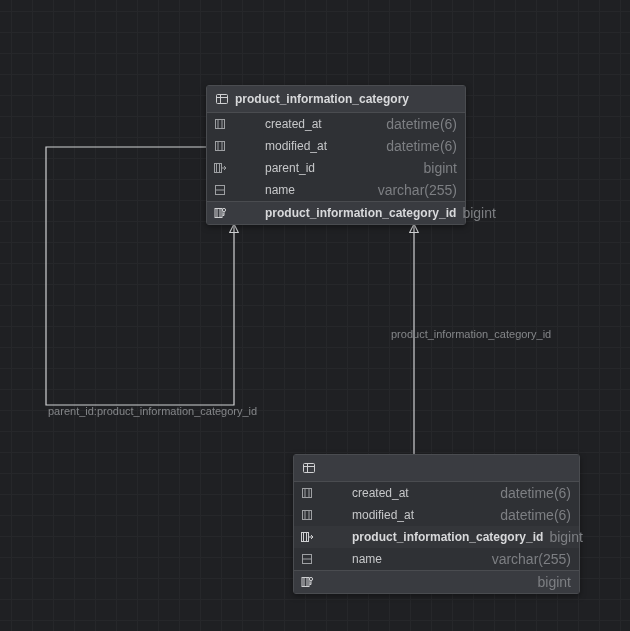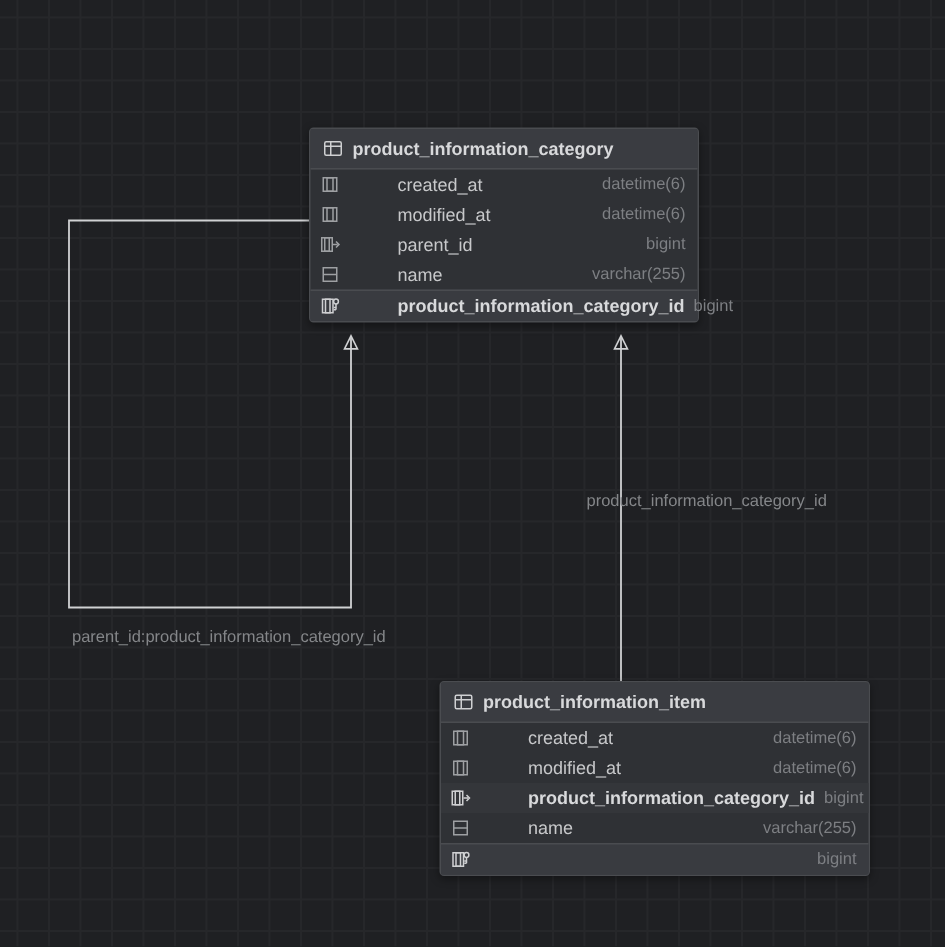--- a/index.html
+++ b/index.html
@@ -62,21 +62,21 @@
   .row .colname {
     flex: 0 0 auto;
     color: #c7c8ca;
     margin-left: 32px;
   }
   .row.highlight .colname,
   .table-header .title,
   .row .colname.bold { font-weight: 600; color: #d8d9db; }
   .row .coltype {
     margin-left: auto;
-    font-size: 11px;
+    font-size: 14px;
     color: #7d7f83;
   }
   .icon {
     width: 14px; height: 14px;
     display: inline-flex;
     align-items: center; justify-content: center;
     flex: 0 0 14px;
   }
   .icon svg { width: 14px; height: 14px; display:block; }
   .stroke { stroke:#9ea0a3; stroke-width:1; fill:none; }
@@ -92,21 +92,21 @@
       <marker id="arrow" viewBox="0 0 10 10" refX="8" refY="5" markerWidth="9" markerHeight="9" orient="auto-start-reverse">
         <path d="M 1 1 L 9 5 L 1 9 Z" fill="none" stroke="#d0d1d3" stroke-width="1"></path>
       </marker>
     </defs>
 
     <path d="M 206 147 H 46 V 405 H 234 V 225" fill="none" stroke="#d0d1d3" stroke-width="1.2" marker-end="url(#arrow)"></path>
 
     <path d="M 414 454 V 225" fill="none" stroke="#d0d1d3" stroke-width="1.2" marker-end="url(#arrow)"></path>
   </svg>
 
-  <div class="rel-label" style="left:48px; top:419px;">parent_id:product_information_category_id</div>
+  <div class="rel-label" style="left:48px; top:405px;">parent_id:product_information_category_id</div>
 
   <div class="rel-label" style="left:391px; top:328px;">product_information_category_id</div>
 
   <div class="table" style="left:206px; top:85px; width:260px;">
     <div class="table-header">
       <span class="icon">
         <svg viewBox="0 0 14 14">
             <rect x="1.5" y="2.5" width="11" height="9" rx="1" class="strokeH"></rect>
             <line x1="1.5" y1="5.5" x2="12.5" y2="5.5" class="strokeH"></line>
             <line x1="5.5" y1="2.5" x2="5.5" y2="11.5" class="strokeH"></line>
@@ -171,21 +171,20 @@
 
   <div class="table" style="left:293px; top:454px; width:287px;">
     <div class="table-header">
       <span class="icon">
         <svg viewBox="0 0 14 14">
             <rect x="1.5" y="2.5" width="11" height="9" rx="1" class="strokeH"></rect>
             <line x1="1.5" y1="5.5" x2="12.5" y2="5.5" class="strokeH"></line>
             <line x1="5.5" y1="2.5" x2="5.5" y2="11.5" class="strokeH"></line>
           </svg>
       </span>
-      <span class="title">product_information_item</span>
     </div>
     <div class="row">
       <span class="icon">
         <svg viewBox="0 0 14 14">
             <rect x="2.5" y="2.5" width="9" height="9" class="stroke"></rect>
             <rect x="5" y="2.5" width="4" height="9" class="stroke"></rect>
           </svg>
       </span>
       <span class="colname">created_at</span>
       <span class="coltype">datetime(6)</span>

